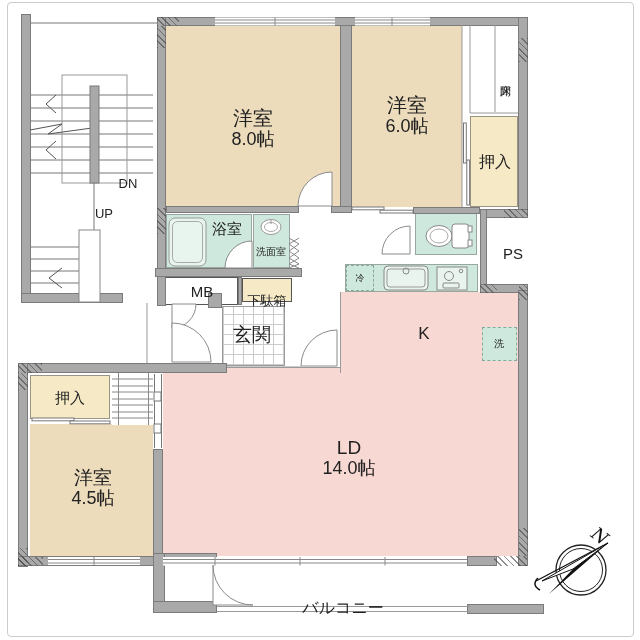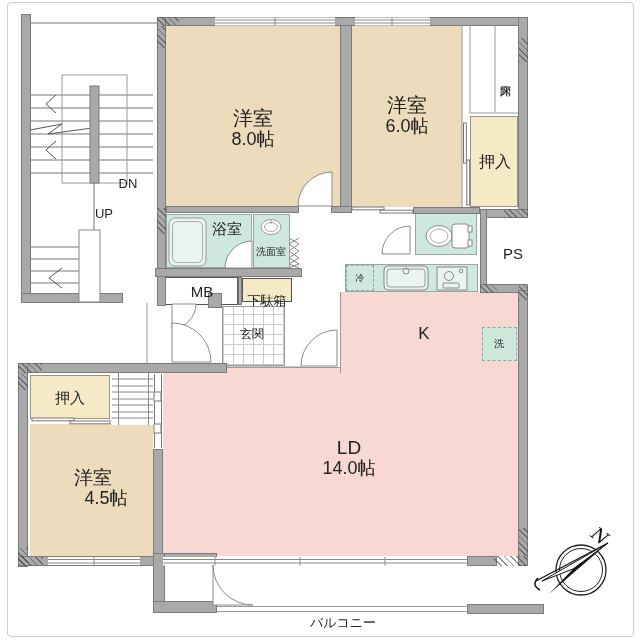--- a/index.html
+++ b/index.html
@@ -228,26 +228,26 @@
   <div class="lbl" style="left:253px;top:118px;font-size:20px;">洋室</div>
   <div class="lbl" style="left:253px;top:139px;font-size:18px;">8.0帖</div>
   <div class="lbl" style="left:407px;top:105px;font-size:20px;">洋室</div>
   <div class="lbl" style="left:407px;top:126px;font-size:18px;">6.0帖</div>
   <div class="lbl v" style="left:505px;top:77px;font-size:11px;">床間</div>
   <div class="lbl" style="left:495px;top:162px;font-size:16px;">押入</div>
   <div class="lbl" style="left:227px;top:228px;font-size:15px;">浴室</div>
   <div class="lbl" style="left:271px;top:252px;font-size:10px;">洗面室</div>
   <div class="lbl" style="left:202px;top:291px;font-size:15px;">MB</div>
   <div class="lbl" style="left:267px;top:300px;font-size:13px;">下駄箱</div>
-  <div class="lbl" style="left:252px;top:334px;font-size:12px;text-align:right;">玄関</div>
+  <div class="lbl" style="left:252px;top:334px;font-size:19px;text-align:right;">玄関</div>
   <div class="lbl" style="left:513px;top:253px;font-size:15px;">PS</div>
   <div class="lbl" style="left:360px;top:278px;font-size:9px;">冷</div>
   <div class="lbl" style="left:424px;top:333px;font-size:17px;">K</div>
   <div class="lbl" style="left:499px;top:344px;font-size:10px;">洗</div>
   <div class="lbl" style="left:349px;top:447px;font-size:19px;">LD</div>
   <div class="lbl" style="left:349px;top:468px;font-size:18px;">14.0帖</div>
   <div class="lbl" style="left:70px;top:397px;font-size:15px;">押入</div>
   <div class="lbl" style="left:93px;top:477px;font-size:19px;">洋室</div>
-  <div class="lbl" style="left:106px;top:498px;font-size:18px;">4.5帖</div>
-  <div class="lbl" style="left:343px;top:622px;font-size:13px;">バルコニー</div>
+  <div class="lbl" style="left:93px;top:498px;font-size:18px;">4.5帖</div>
+  <div class="lbl" style="left:343px;top:608px;font-size:16px;">バルコニー</div>
   <div class="lbl" style="left:128px;top:183px;font-size:13px;">DN</div>
   <div class="lbl" style="left:104px;top:213px;font-size:13px;">UP</div>
 </div>
 
 </body></html>

